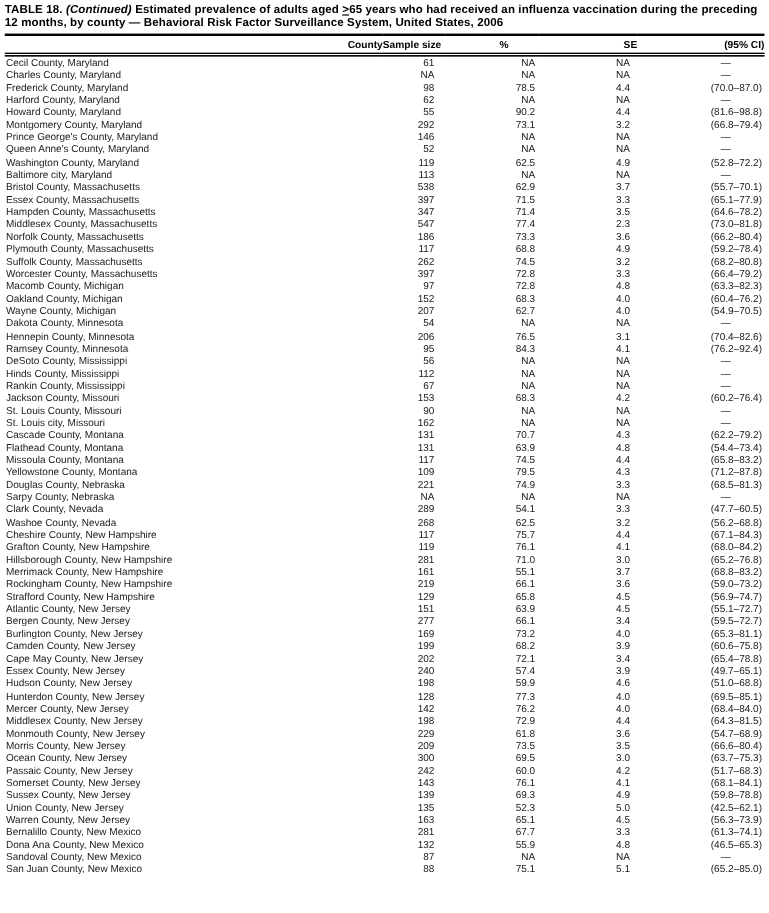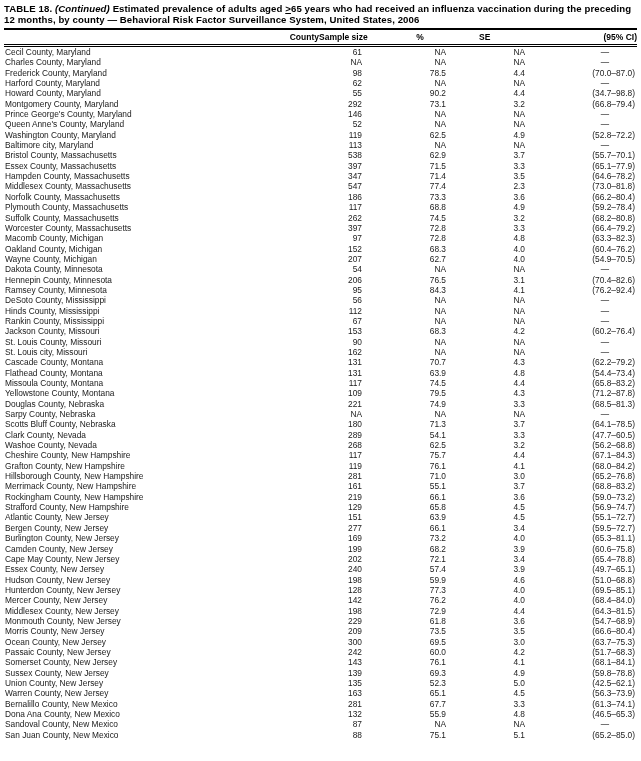--- a/index.html
+++ b/index.html
@@ -33,21 +33,21 @@
     border-bottom: 3px double #000;
     font-size: 8.5px;
     font-weight: bold;
     padding: 2px 0 2px 0;
     white-space: nowrap;
     color: #000;
   }
   th.c-county { text-align: right; padding-left: 1px; }
   th.c-sample { text-align: right; padding-right: 4px; margin-top: 33px; }
   th.c-pct    { text-align: center; padding-left: 20px; }
-  th.c-se     { text-align: left; padding-left: 30px; }
+  th.c-se     { text-align: right; padding-left: 30px; }
   th.c-ci     { text-align: right; padding-left: 25px; }
 
   tbody td {
     font-size: 8.35px;
     line-height: 10.34px;
     height: 10.34px;
     padding: 0;
     white-space: nowrap;
     overflow: hidden;
     color: #1a1a1a;
@@ -109,21 +109,21 @@
           <td>62</td>
           <td>NA</td>
           <td>NA</td>
           <td class="dash">—</td>
         </tr>
         <tr>
           <td>Howard County, Maryland</td>
           <td>55</td>
           <td>90.2</td>
           <td>4.4</td>
-          <td>(34.7–98.8)</td>
+          <td>(81.6–98.8)</td>
         </tr>
         <tr>
           <td>Montgomery County, Maryland</td>
           <td>292</td>
           <td>73.1</td>
           <td>3.2</td>
           <td>(66.8–79.4)</td>
         </tr>
         <tr>
           <td>Prince George's County, Maryland</td>
@@ -329,27 +329,20 @@
           <td>(68.5–81.3)</td>
         </tr>
         <tr>
           <td>Sarpy County, Nebraska</td>
           <td>NA</td>
           <td>NA</td>
           <td>NA</td>
           <td class="dash">—</td>
         </tr>
         <tr>
-          <td>Scotts Bluff County, Nebraska</td>
-          <td>180</td>
-          <td>71.3</td>
-          <td>3.7</td>
-          <td>(64.1–78.5)</td>
-        </tr>
-        <tr>
           <td>Clark County, Nevada</td>
           <td>289</td>
           <td>54.1</td>
           <td>3.3</td>
           <td>(47.7–60.5)</td>
         </tr>
         <tr>
           <td>Washoe County, Nevada</td>
           <td>268</td>
           <td>62.5</td>

